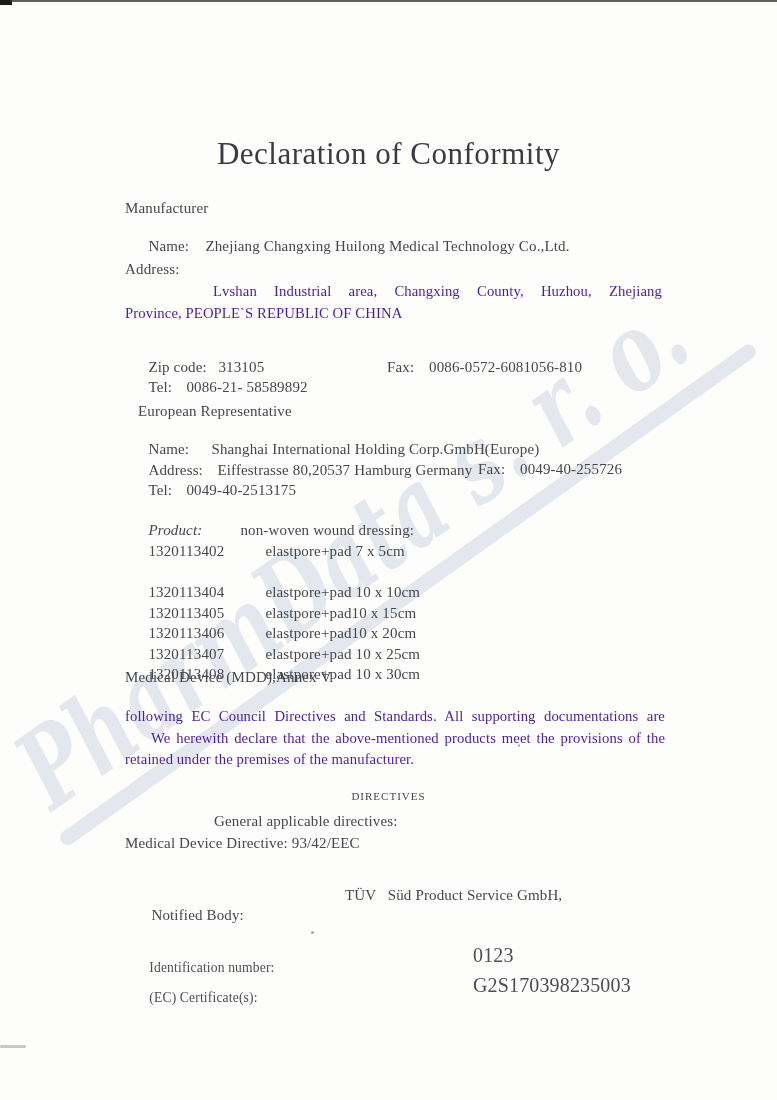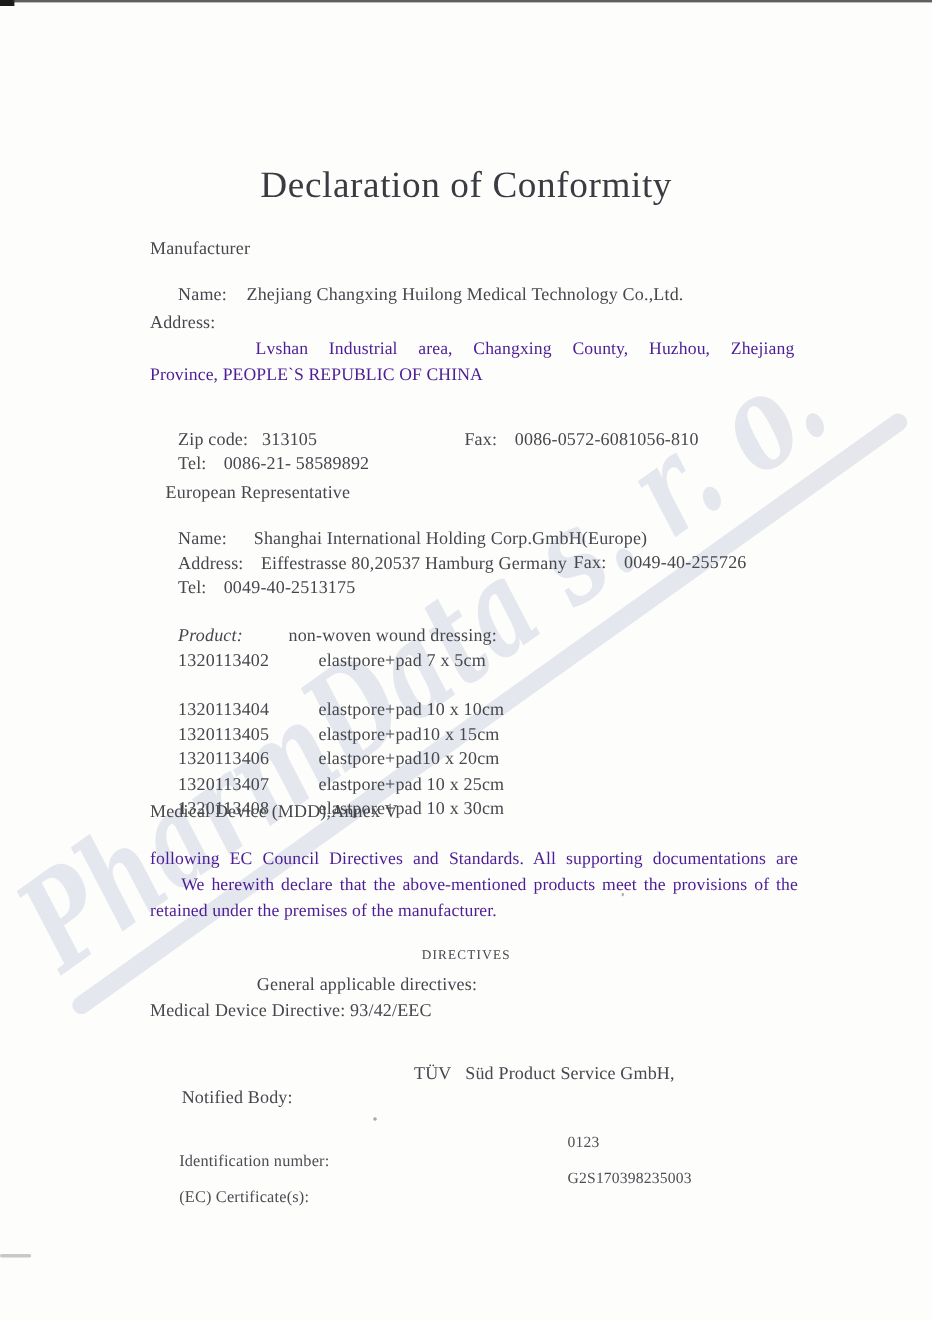--- a/index.html
+++ b/index.html
@@ -26,21 +26,21 @@
   .w-tel{width:38px;}
   .w-prod{width:92px;font-style:italic;}
   .w-code{width:117px;}
   .fax{position:absolute;}
   .para{position:absolute;font-size:14.7px;line-height:21.6px;letter-spacing:.1px;color:#4c1d95;}
   .jline{text-align:justify;text-align-last:justify;}
   .indent1{text-indent:88px;}
   .indent2{text-indent:26px;}
   .center{position:absolute;left:0;width:100%;text-align:center;font-size:11px;letter-spacing:1px;}
   .small{font-size:13.6px;color:#4c4e54;}
-  .val2{position:absolute;left:345px;top:0;font-size:13px;}
+  .val2{position:absolute;left:345px;top:0;font-size:20px;}
   .artifact{position:absolute;z-index:3;pointer-events:none;}
   .speck{border-radius:50%;}
 </style>
 </head>
 <body>
 
 <div class="page">
 
   <svg class="wm" viewBox="0 0 777 1100" xmlns="http://www.w3.org/2000/svg">
     <g transform="translate(52,812) rotate(-35.5)" opacity="0.13">

